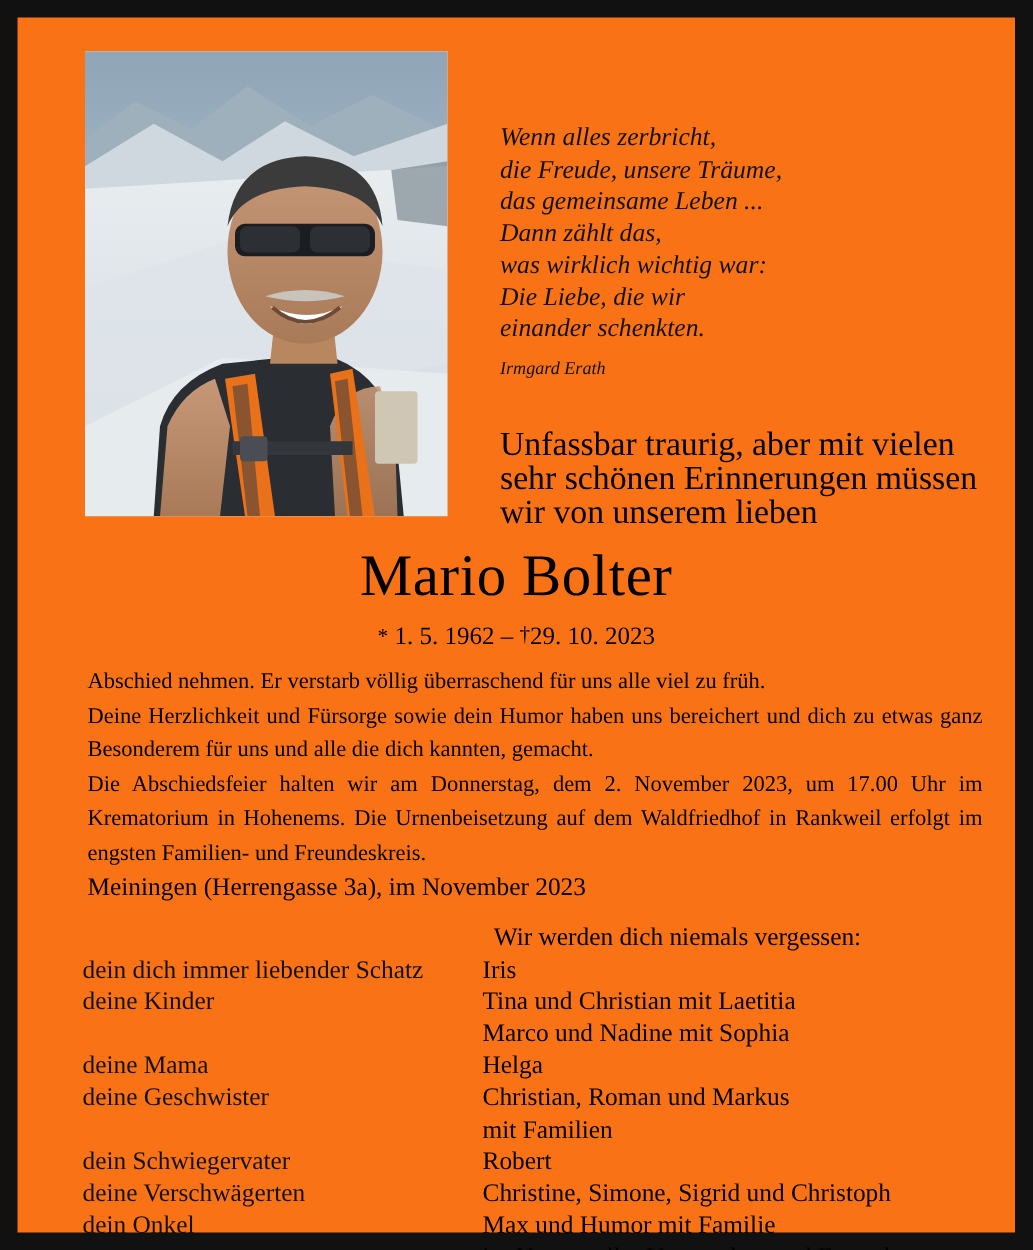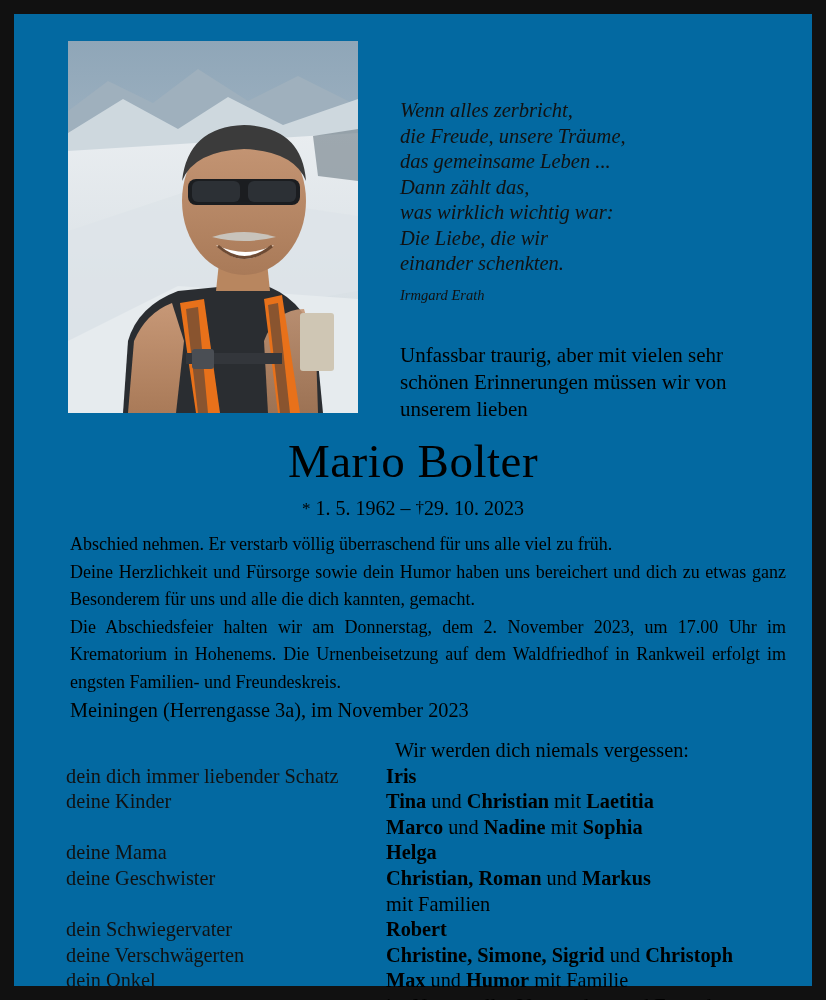--- a/index.html
+++ b/index.html
@@ -19,21 +19,21 @@
     width: 826px;
     height: 1000px;
     box-sizing: border-box;
     background: #111111;
     padding: 14px;
   }
   .inner {
     position: relative;
     width: 100%;
     height: 100%;
-    background: #0369a1;
+    background: #f97316;
     box-sizing: border-box;
   }
 
   
   .photo {
     position: absolute;
     left: 54px;
     top: 27px;
     width: 290px;
     height: 372px;
@@ -60,21 +60,21 @@
     font-style: italic;
     line-height: 18px;
   }
 
   
   .intro {
     position: absolute;
     left: 386px;
     top: 328px;
     width: 382px;
-    font-size: 21px;
+    font-size: 27px;
     line-height: 27px;
   }
 
   
   .name {
     position: absolute;
     left: 0;
     right: 0;
     top: 419px;
     text-align: center;
@@ -132,21 +132,21 @@
     width: 320px;
     text-align: left;
     padding-right: 9px;
     box-sizing: border-box;
     color: #111;
   }
   .m-right {
     flex: 1;
     text-align: left;
   }
-  .m-right b { font-weight: bold; }
+  .m-right b { font-weight: normal; }
   .full-head {
     padding-left: 329px;
   }
 </style>
 </head>
 <body>
 
 <div class="page">
   <div class="inner">
 

